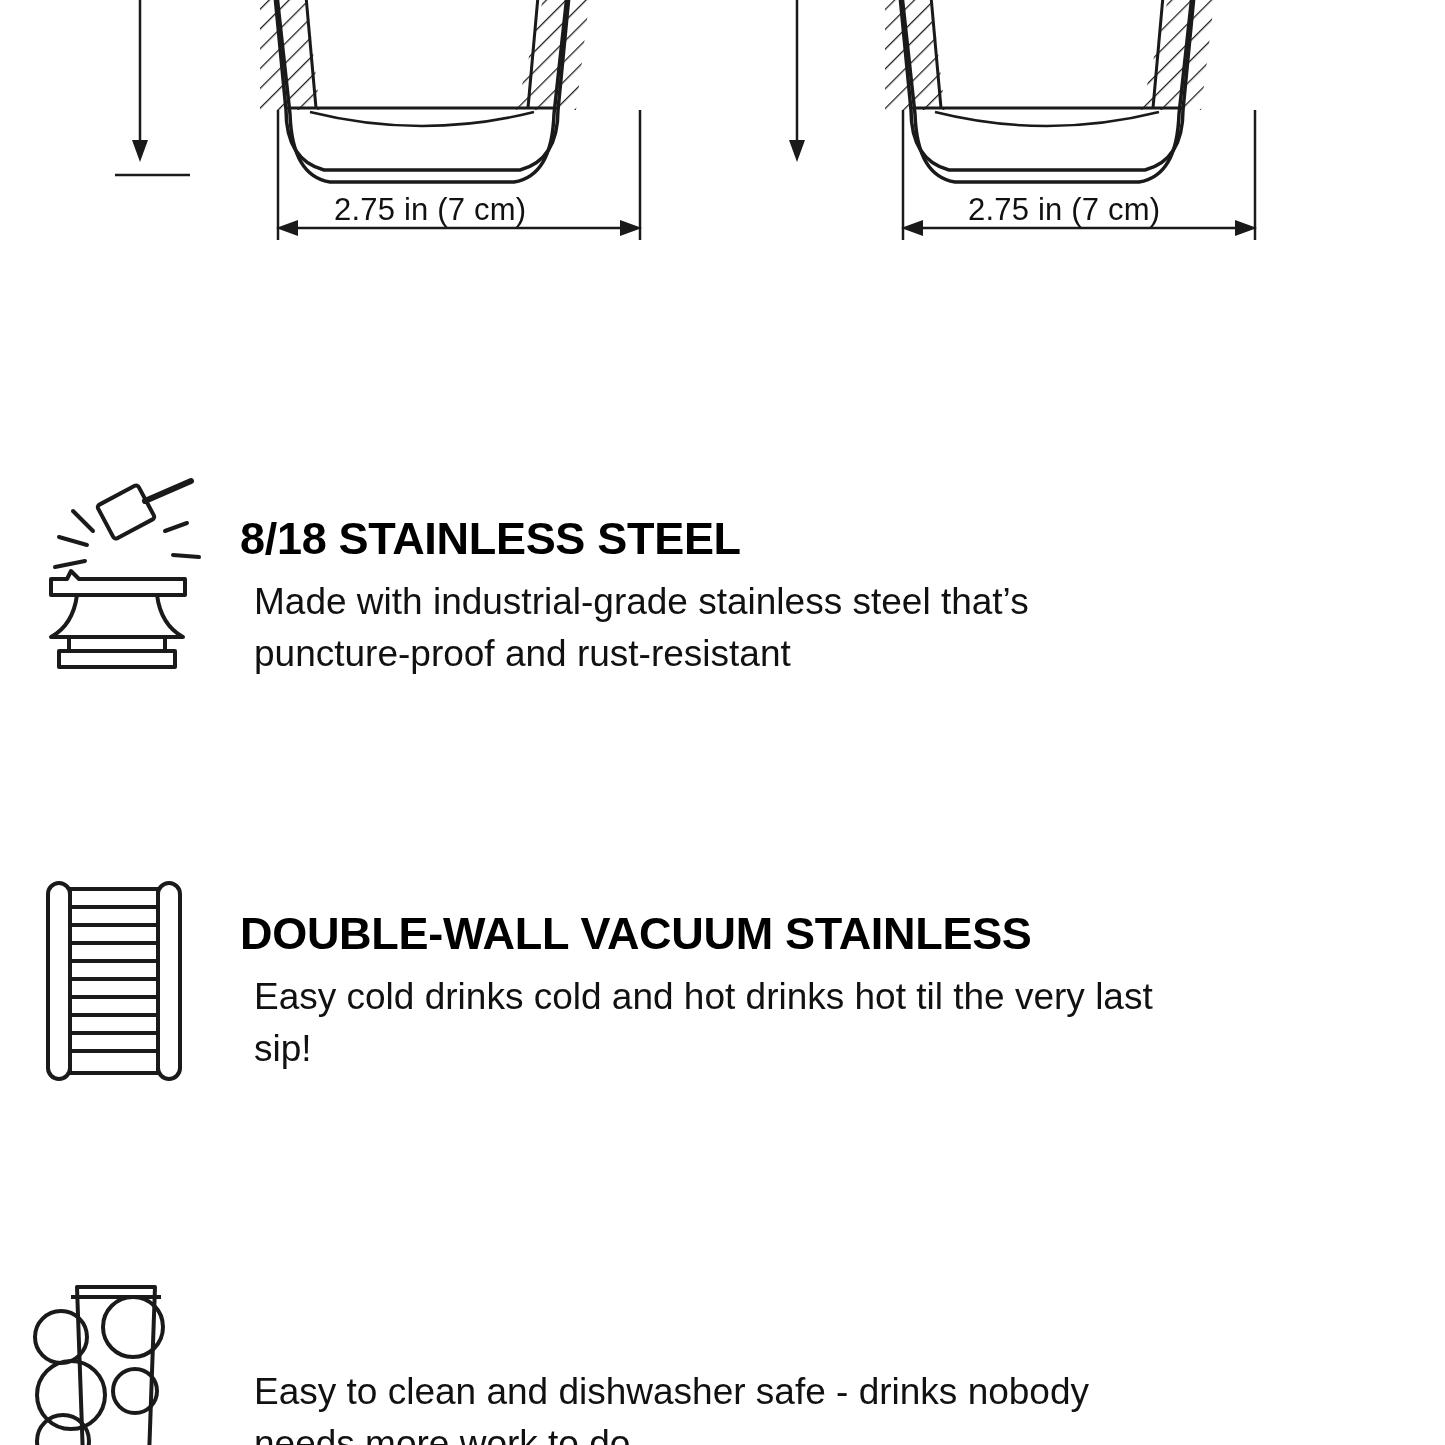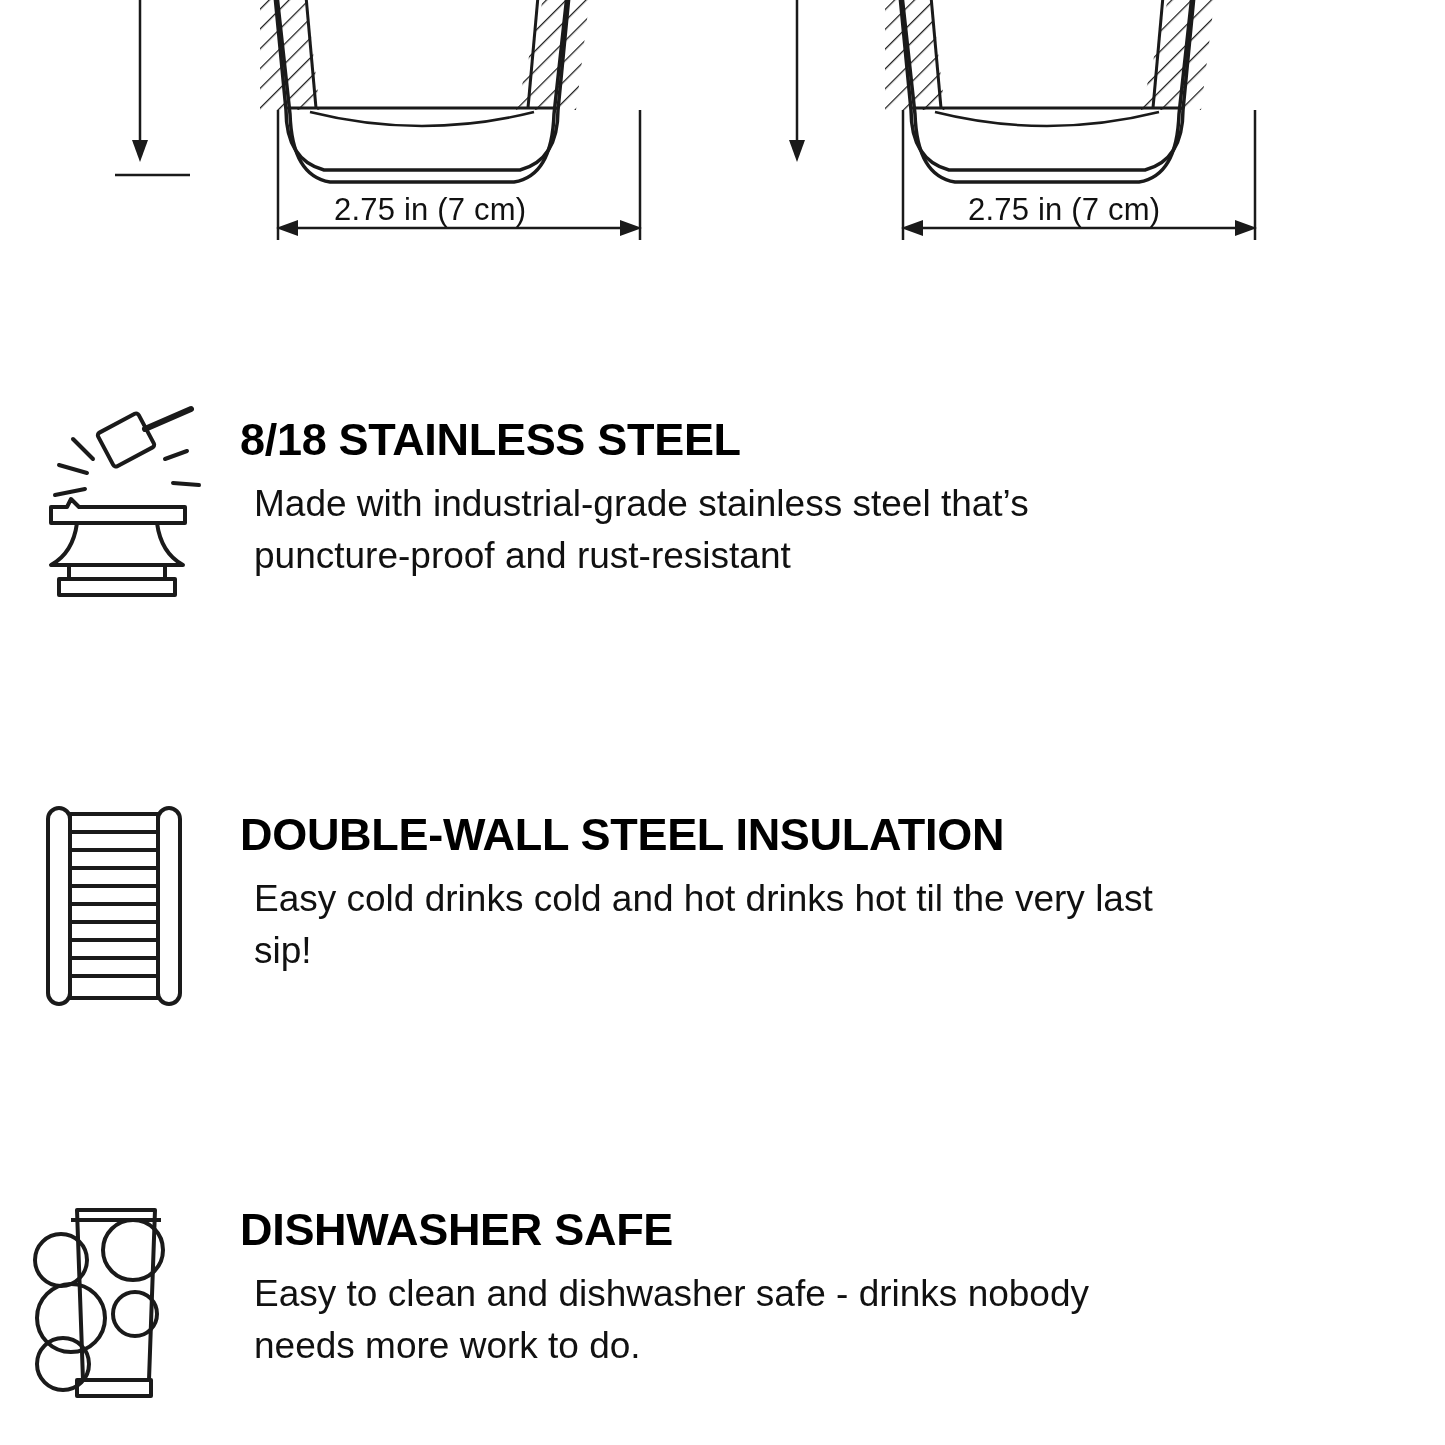--- a/index.html
+++ b/index.html
@@ -43,21 +43,21 @@
   
   .features {
     position: absolute;
     left: 0;
     top: 300px;
     width: 1445px;
   }
   .feature-row {
     position: relative;
     display: flex;
-    align-items: center;
+    align-items: flex-end;
     height: 395px;
   }
   .feature-icon {
     width: 230px;
     min-width: 230px;
     display: flex;
     justify-content: center;
     align-items: flex-start;
     padding-top: 30px;
   }
@@ -212,39 +212,38 @@
         <line x1="40" y1="68" x2="128" y2="68"></line>
         <line x1="40" y1="86" x2="128" y2="86"></line>
         <line x1="40" y1="104" x2="128" y2="104"></line>
         <line x1="40" y1="122" x2="128" y2="122"></line>
         <line x1="40" y1="140" x2="128" y2="140"></line>
         <line x1="40" y1="158" x2="128" y2="158"></line>
         <line x1="40" y1="176" x2="128" y2="176"></line>
       </svg>
     </div>
     <div class="feature-text">
-      <h2 class="feature-title">DOUBLE-WALL STEEL INSULATION</h2>
+      <h2 class="feature-title">DOUBLE-WALL VACUUM STAINLESS</h2>
       <p class="feature-desc">Easy cold drinks cold and hot drinks hot til the very last sip!</p>
     </div>
   </div>
 
   <div class="feature-row">
     <div class="feature-icon">
       <svg width="200" height="210" viewBox="0 0 200 210" fill="none" stroke="#1a1a1a" stroke-width="4" stroke-linejoin="round">
 
         <path d="M62 12 L140 12 L134 182 L68 182 Z"></path>
         <line x1="56" y1="22" x2="146" y2="22"></line>
         <rect x="62" y="182" width="74" height="16"></rect>
 
         <circle cx="46" cy="62" r="26"></circle>
         <circle cx="118" cy="52" r="30"></circle>
         <circle cx="56" cy="120" r="34"></circle>
         <circle cx="120" cy="116" r="22"></circle>
         <circle cx="48" cy="166" r="26"></circle>
       </svg>
     </div>
     <div class="feature-text">
-      <h2 class="feature-title">DISHWASHER SAFE</h2>
       <p class="feature-desc">Easy to clean and dishwasher safe - drinks nobody needs more work to do.</p>
     </div>
   </div>
 
 </div>
 
 </body></html>

